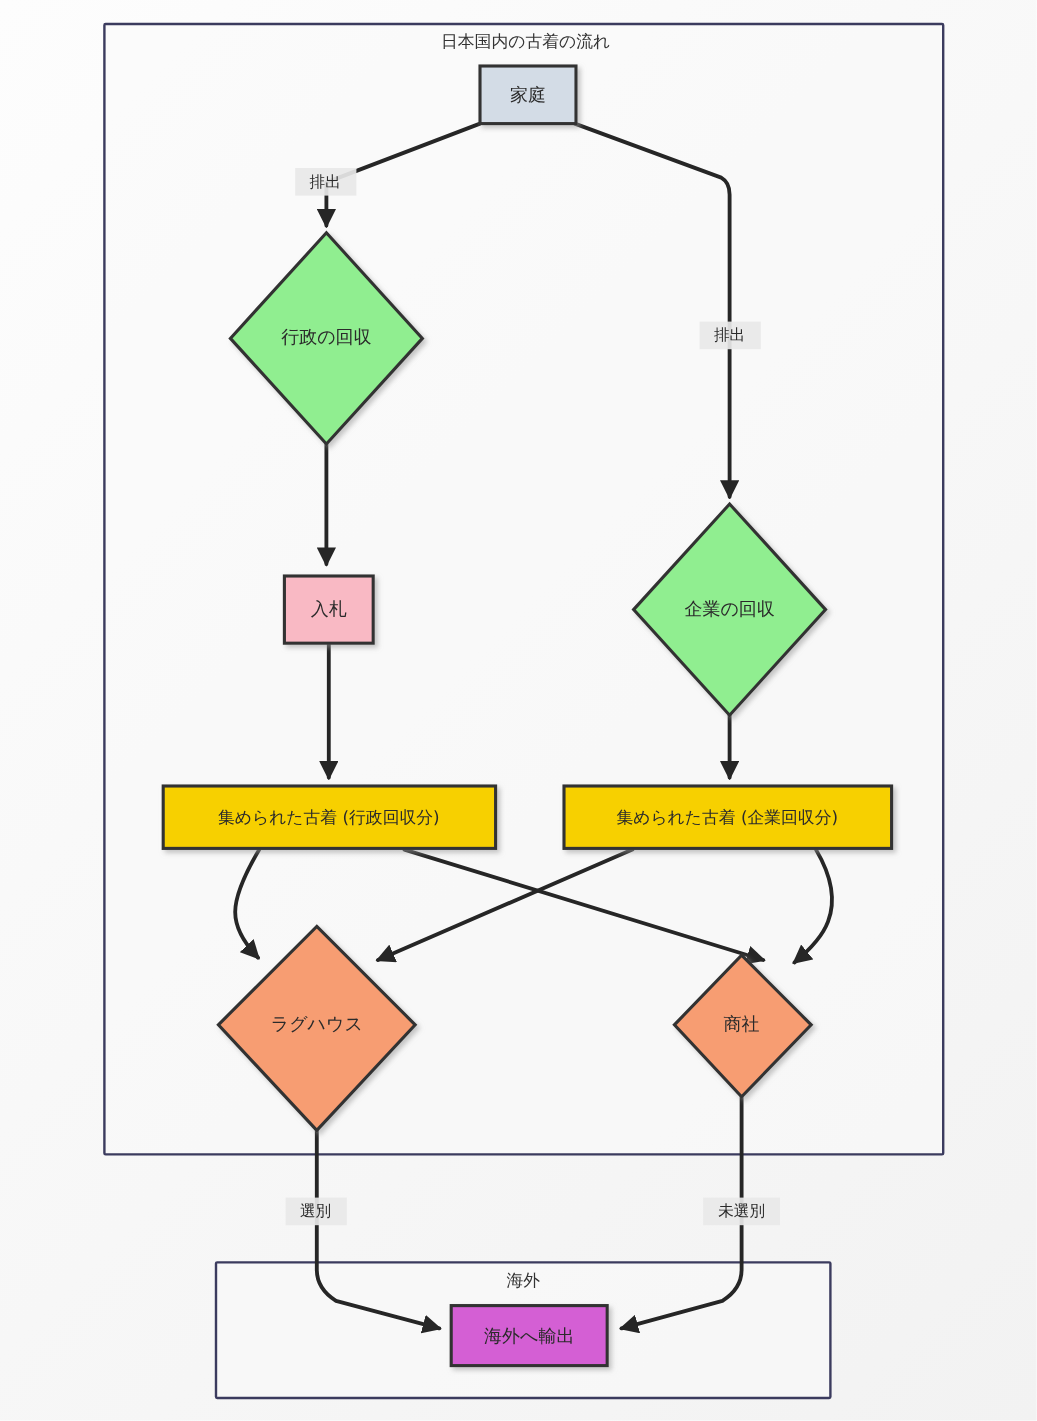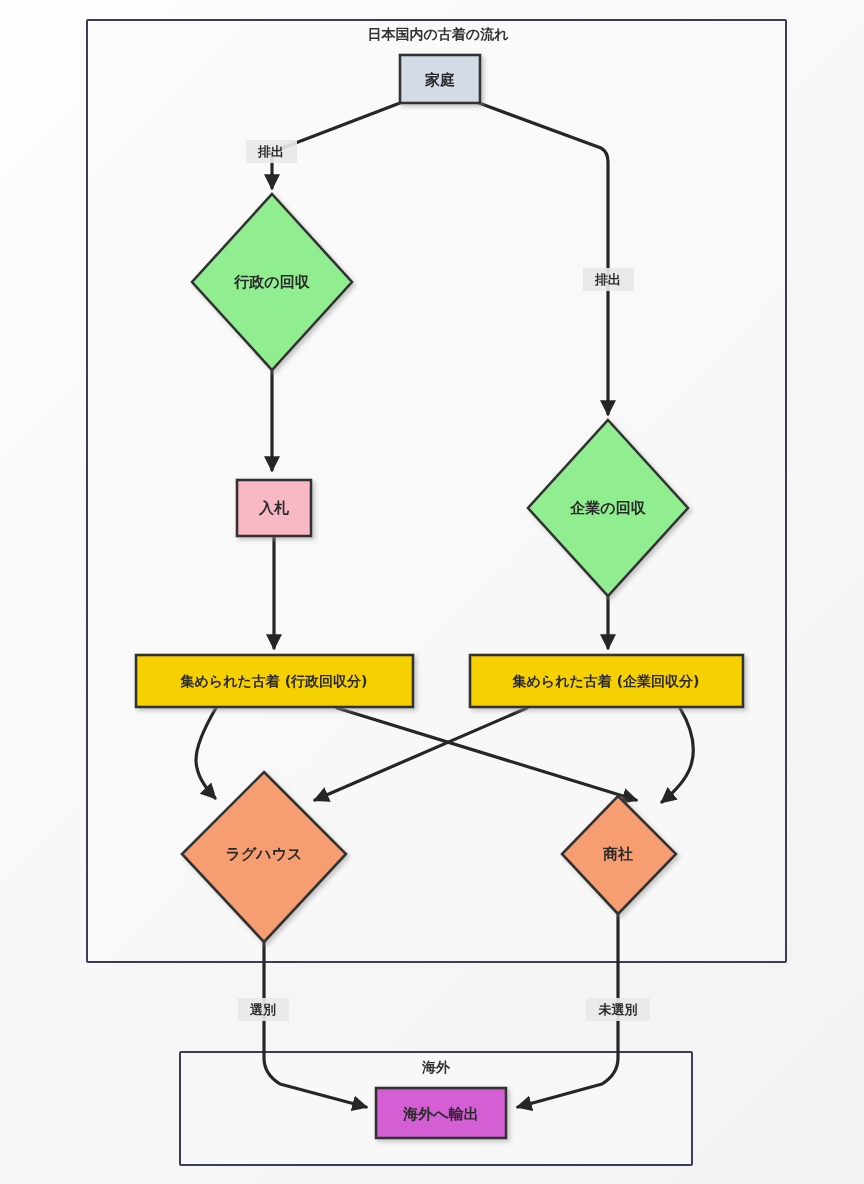--- a/index.html
+++ b/index.html
@@ -14,21 +14,20 @@
     overflow: hidden;
     position: relative;
   }
   #canvas {
     position: absolute;
     left: 0;
     top: 0;
     width: 864px;
     height: 1184px;
     background: linear-gradient(135deg, #fdfdfd 0%, #f7f7f7 55%, #f2f2f2 100%);
-    font-weight: bold;
   }
   svg { display: block; }
 
   .subgraph-rect {
     fill: #fafafa;
     fill-opacity: 0.55;
     stroke: #3b3b5e;
     stroke-width: 2;
   }
   .subgraph-title {

